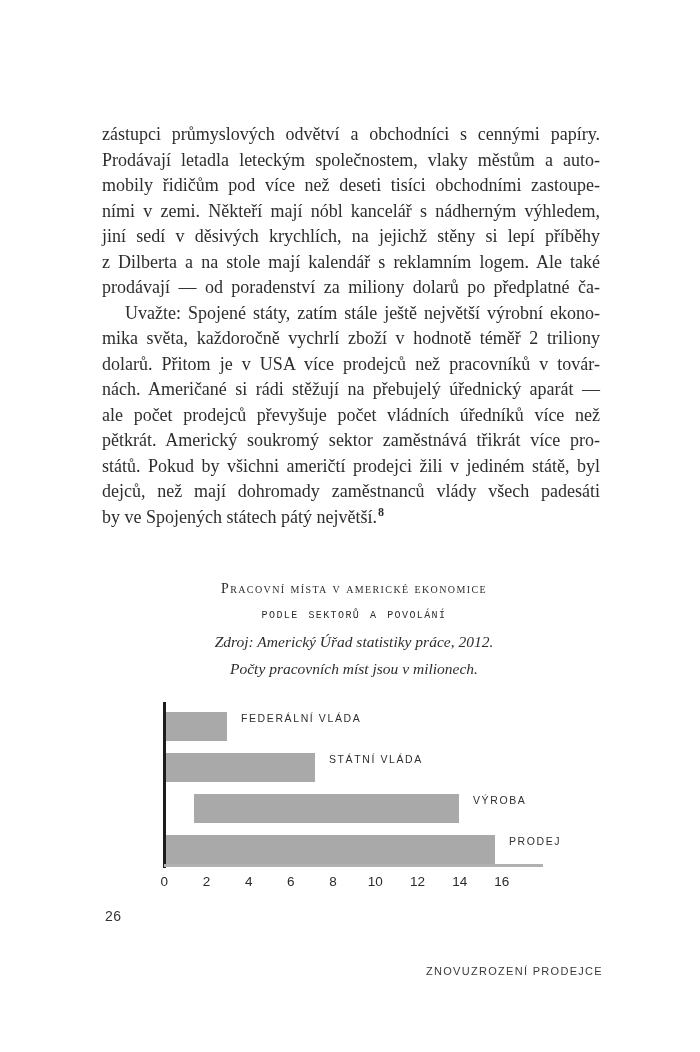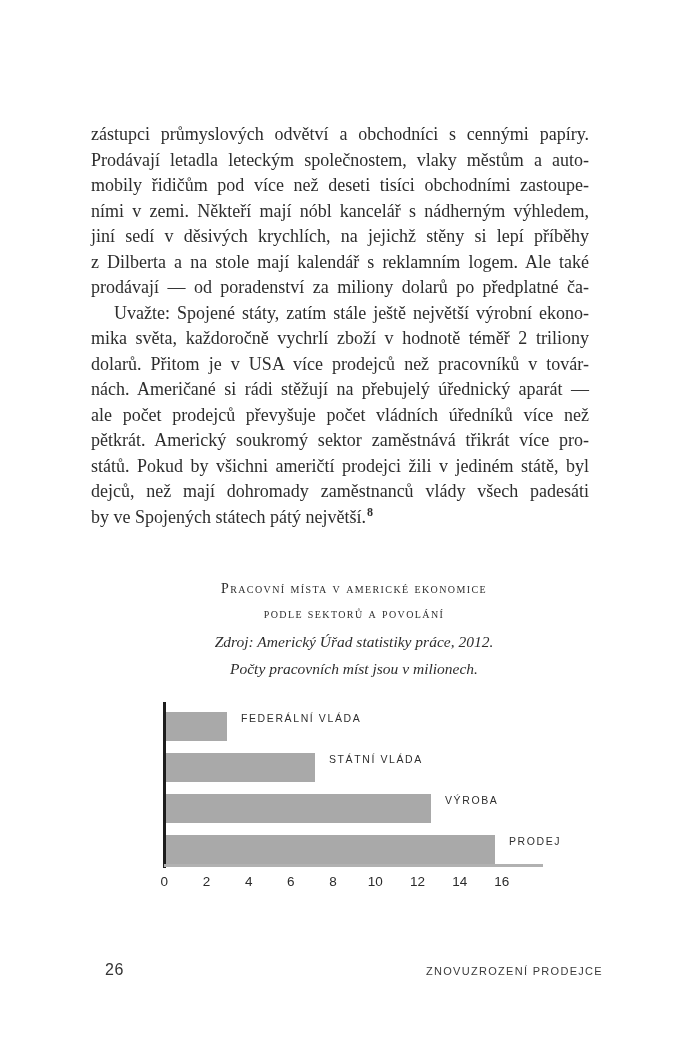--- a/index.html
+++ b/index.html
@@ -2,31 +2,31 @@
 <html lang="cs"><head>
 <meta charset="utf-8">
 <style>
   html,body { margin:0; padding:0; background:#ffffff; }
   .page {
     position:relative; width:700px; height:1052px; background:#ffffff;
     font-family:"Liberation Serif", serif; color:#2d2d2d; overflow:hidden;
   }
 
   
-  .text-block { position:absolute; left:91px; top:122px; width:498px; font-size:18px; }
+  .text-block { position:absolute; left:102px; top:122px; width:498px; font-size:18px; }
   .line { line-height:25.5px; text-align:justify; text-align-last:justify; }
   .line.last { text-align-last:left; }
   .line.indent { text-indent:23px; }
   .fn { font-weight:bold; font-size:12px; vertical-align:baseline; position:relative; top:-7px; margin-left:1px; }
 
   
   .chart-head { position:absolute; left:105px; width:498px; text-align:center; }
   .ct { font-variant:small-caps; font-weight:normal; font-size:14px; letter-spacing:1.4px; margin:0; }
   .ct1 { top:581px; }
-  .ct2 { top:606px; }
+  .ct2 { top:606px;font-family:Liberation Mono, monospace; }
   .chart-sub { font-style:italic; font-size:15.5px; margin:0; }
   .src  { top:633px; }
   .note { top:660px; }
   .ct1,.ct2,.src,.note { position:absolute; left:0; width:498px; }
 
   
   .plot { position:absolute; left:163px; top:702px; width:450px; height:200px; }
   .y-axis { position:absolute; left:0; top:0; width:2.5px; height:166px; background:#1d1d1d; }
   .x-axis { position:absolute; left:1px; top:162px; width:379px; height:3px; background:#b1b1b1; }
   .bar-row { position:absolute; left:3px; height:29px; display:flex; align-items:flex-start; }
@@ -35,22 +35,22 @@
     font-family:"Liberation Sans", sans-serif; font-size:10.5px; letter-spacing:1.6px;
     color:#2e2e2e; margin-left:14px; white-space:nowrap;
   }
   .tick-label {
     position:absolute; top:172px; width:40px; text-align:center;
     font-family:"Liberation Sans", sans-serif; font-size:13.5px; color:#2b2b2b;
   }
 
   
   .page-number {
-    position:absolute; left:105px; top:961px;
-    font-family:"Liberation Sans", sans-serif; font-size:16px; letter-spacing:0.5px; color:#333;
+    position:absolute; left:105px; top:908px;
+    font-family:"Liberation Sans", sans-serif; font-size:14px; letter-spacing:0.5px; color:#333;
   }
   .running-title {
     position:absolute; right:97px; top:965px;
     font-family:"Liberation Sans", sans-serif; font-size:11px; letter-spacing:1.3px; color:#3a3a3a;
   }
 </style>
 </head>
 <body>
 
 <div class="page">
@@ -92,21 +92,21 @@
     <div class="x-axis"></div>
     <div id="bars">
         <div class="bar-row" style="top: 10px;">
           <div class="bar" style="width: 61px; background: rgb(169, 169, 169);"></div>
           <span class="bar-label">FEDERÁLNÍ VLÁDA</span>
         </div>
         <div class="bar-row" style="top: 51px;">
           <div class="bar" style="width: 149px; background: rgb(169, 169, 169);"></div>
           <span class="bar-label">STÁTNÍ VLÁDA</span>
         </div>
-        <div class="bar-row" style="top: 92px;">
+        <div class="bar-row" style="top: 92px; margin-left: 28px;">
           <div class="bar" style="width: 265px; background: rgb(169, 169, 169);"></div>
           <span class="bar-label">VÝROBA</span>
         </div>
         <div class="bar-row" style="top: 133px;">
           <div class="bar" style="width: 329px; background: rgb(169, 169, 169);"></div>
           <span class="bar-label">PRODEJ</span>
         </div>
       </div>
     <div id="xticks">
         <span class="tick-label" style="left: -18.75px;">0</span>

